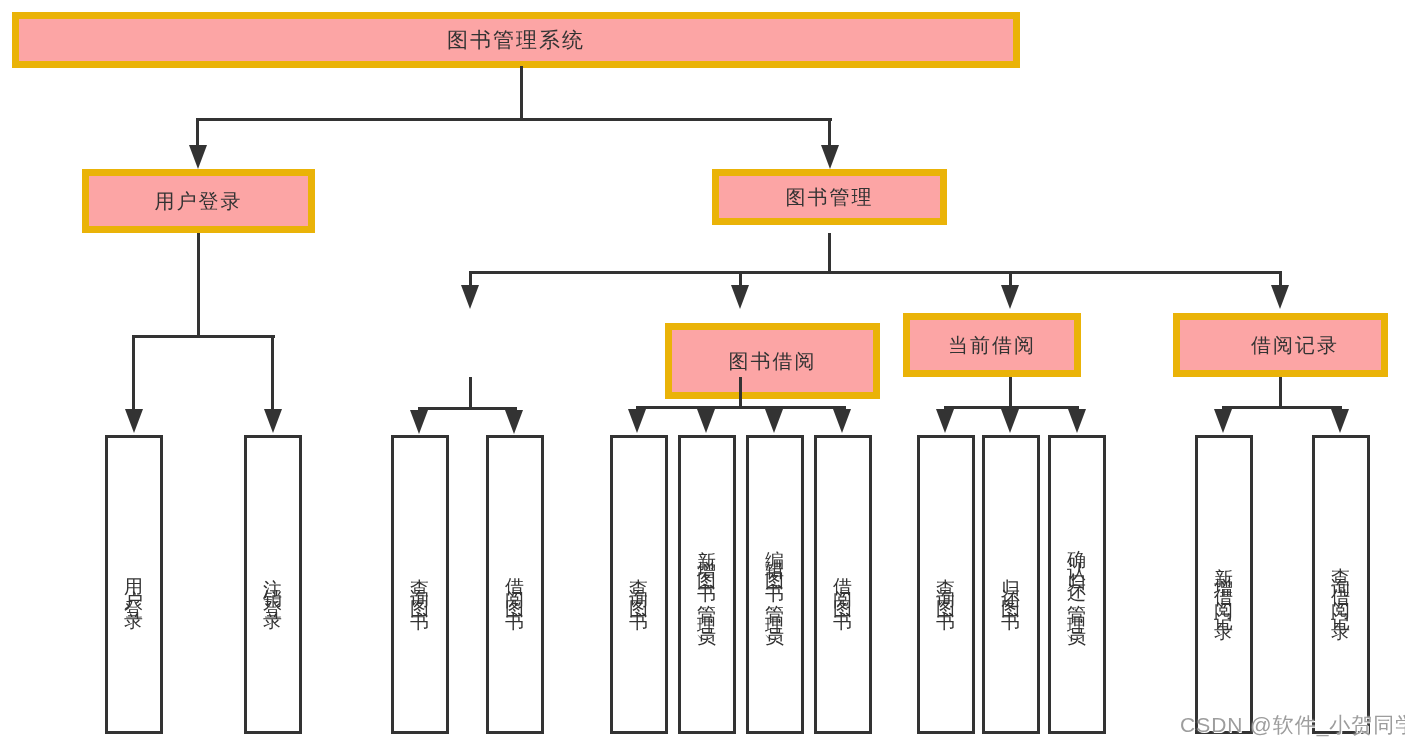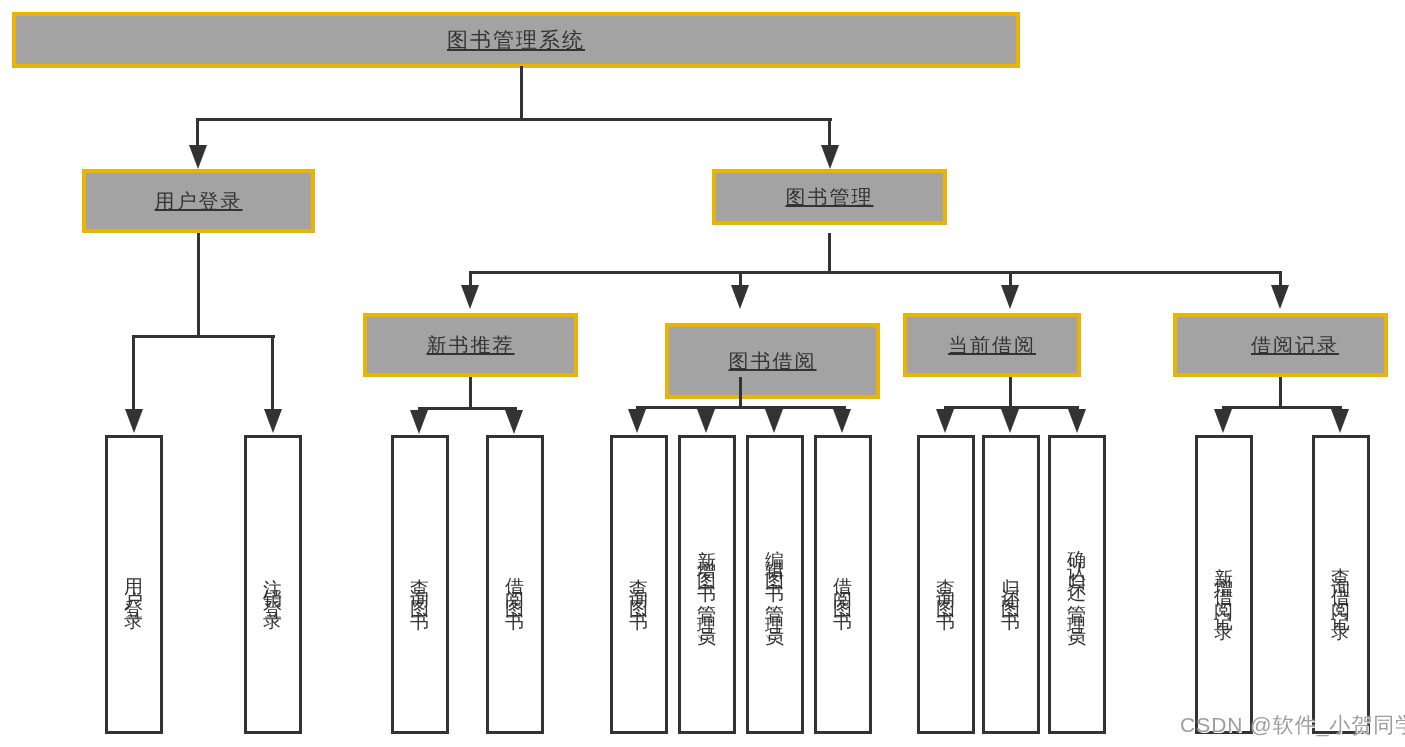--- a/index.html
+++ b/index.html
@@ -9,30 +9,29 @@
     height: 747px;
     background: #ffffff;
     overflow: hidden;
     font-family: "Liberation Sans", "DejaVu Sans", sans-serif;
     color: #333333;
   }
   
   .box {
     position: absolute;
     box-sizing: border-box;
-    background: #a3a3a3;
-    border: 4px solid #eab308;
+    background: #fca5a5;
+    border: 7px solid #eab308;
     display: flex;
     align-items: center;
     justify-content: center;
     font-size: 20px;
     letter-spacing: 2px;
     color: #333333;
     white-space: nowrap;
-    text-decoration: underline;
   }
   .box.title { font-size: 21px; }
   
   .vbox {
     position: absolute;
     box-sizing: border-box;
     background: #ffffff;
     border: 3px solid #333333;
     display: flex;
     align-items: center;
@@ -102,23 +101,20 @@
   <div class="hl" style="left:469px; top:271px; width:813px;"></div>
   <div class="vl" style="left:469px; top:273px; height:14px;"></div>
   <div class="ar" style="left:461px; top:285px;"></div>
   <div class="vl" style="left:739px; top:273px; height:14px;"></div>
   <div class="ar" style="left:731px; top:285px;"></div>
   <div class="vl" style="left:1009px; top:273px; height:14px;"></div>
   <div class="ar" style="left:1001px; top:285px;"></div>
   <div class="vl" style="left:1279px; top:273px; height:14px;"></div>
   <div class="ar" style="left:1271px; top:285px;"></div>
 
-  <div class="box" style="left:363px; top:313px; width:215px; height:64px;">
-    <span>新书推荐</span>
-  </div>
   <div class="box" style="left:633px; top:323px; width:215px; height:76px;margin-left:32px;">
     <span>图书借阅</span>
   </div>
   <div class="box" style="left:903px; top:313px; width:178px; height:64px;">
     <span>当前借阅</span>
   </div>
   <div class="box" style="left:1173px; top:313px; width:215px; height:64px;padding-left:29px;">
     <span>借阅记录</span>
   </div>
 

